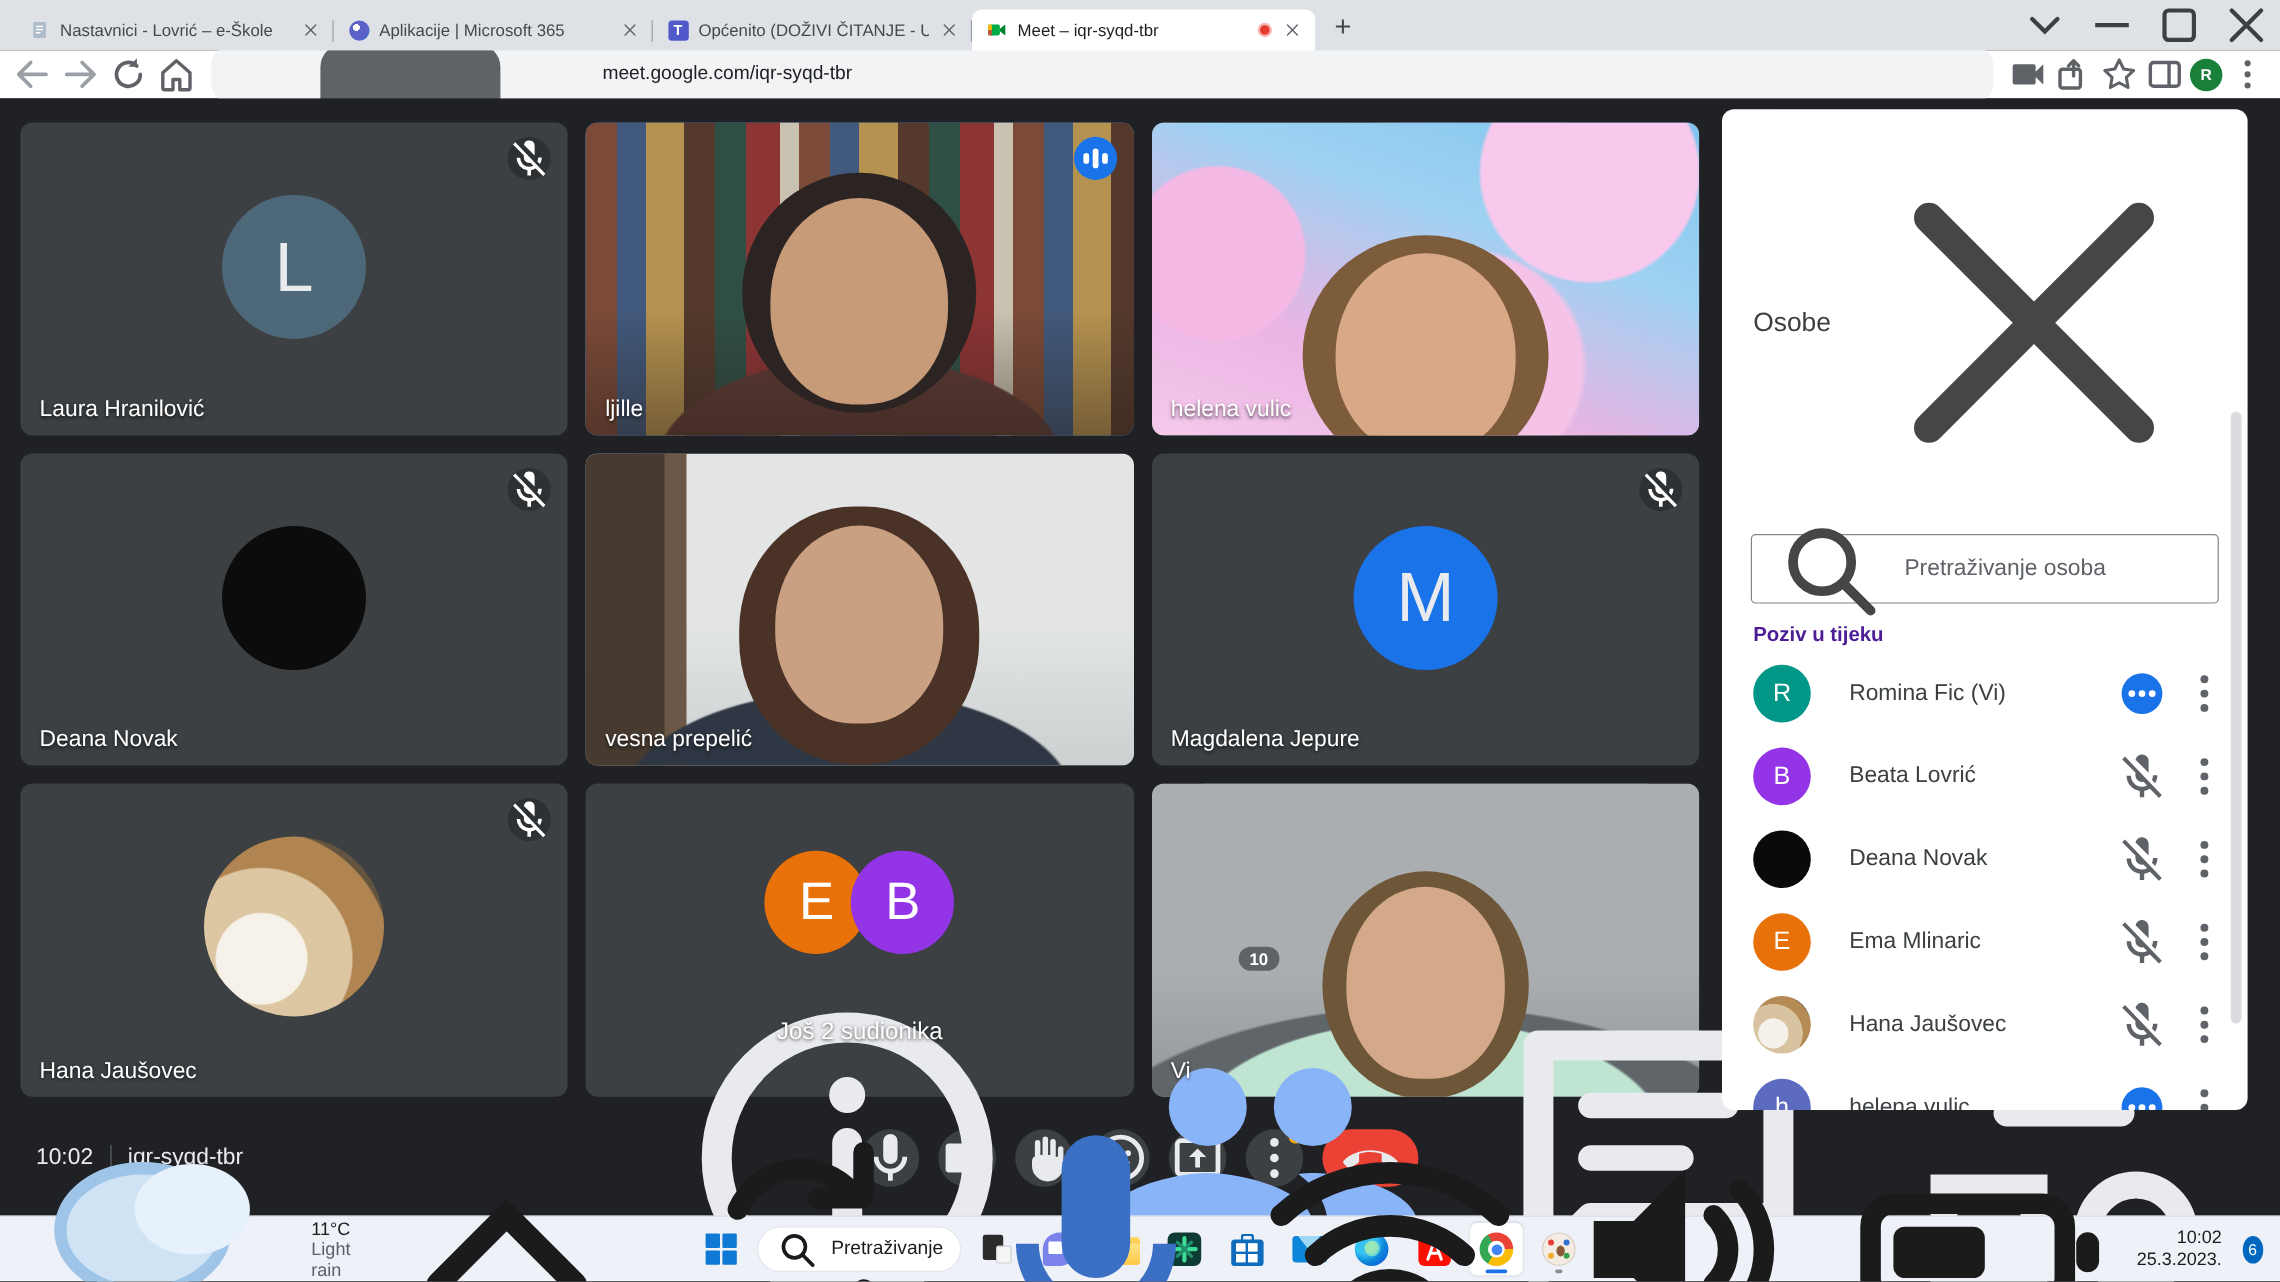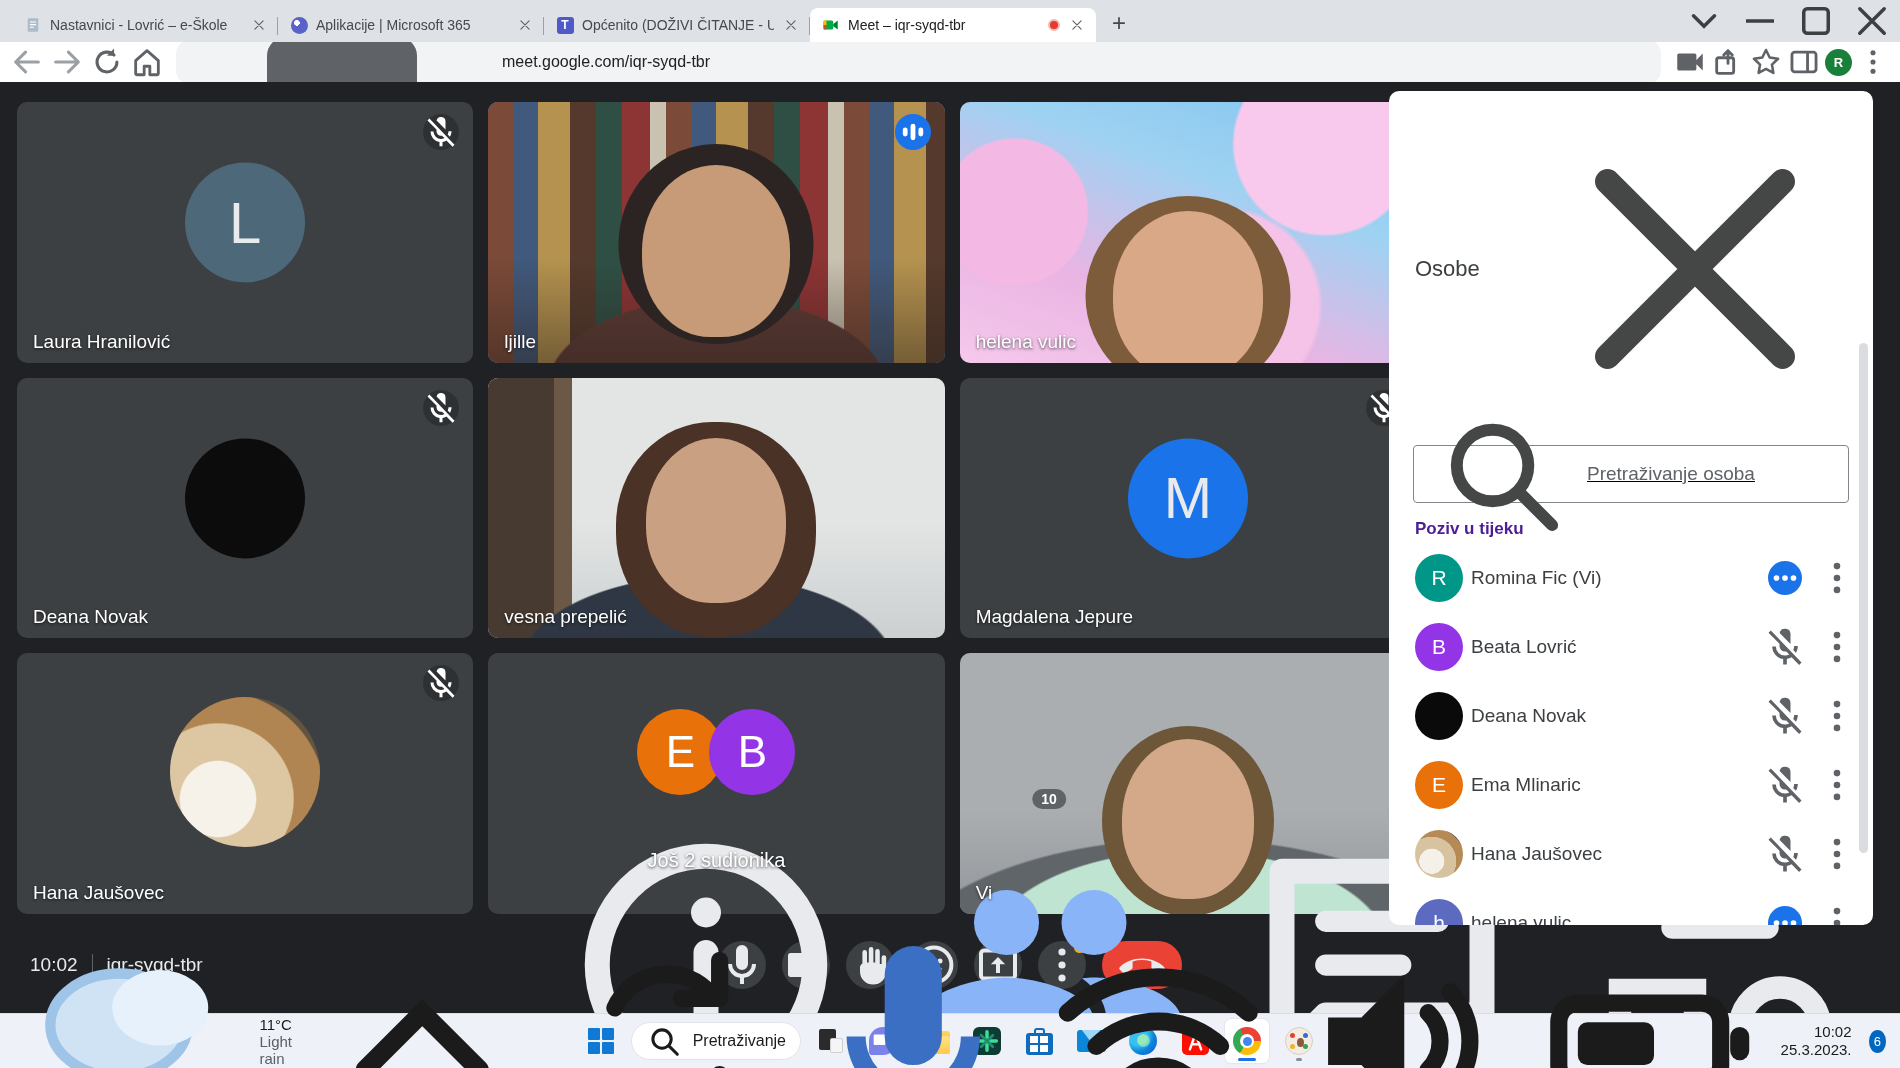--- a/index.html
+++ b/index.html
@@ -74,35 +74,35 @@
   .scene-room::after{content:"";position:absolute;left:50%;top:17%;width:200px;height:215px;transform:translateX(-50%);background:#4a3226;border-radius:48%;}
   .scene-room::before{content:"";position:absolute;left:50%;top:23%;width:140px;height:165px;transform:translateX(-50%);background:#caa083;border-radius:50% 50% 46% 46%;z-index:1;}
   .scene-couch{background:
     radial-gradient(ellipse 330px 165px at 50% 114%,#bfe5d2 0 60%,transparent 61%),
     radial-gradient(ellipse 430px 210px at 50% 128%,#606569 0 70%,transparent 71%),
     linear-gradient(180deg,#aaaeb1 0 60%,#93979b 100%);}
   .scene-couch::after{content:"";position:absolute;left:50%;top:28%;width:172px;height:190px;transform:translateX(-50%);background:#6e5638;border-radius:50%;}
   .scene-couch::before{content:"";position:absolute;left:50%;top:33%;width:132px;height:160px;transform:translateX(-50%);background:#d3a98a;border-radius:50% 50% 46% 46%;z-index:1;}
 
   
-  .panel{position:absolute;top:9px;right:27px;width:484px;height:834px;background:#fff;border-radius:10px;overflow:hidden;z-index:10;}
+  .panel{position:absolute;top:9px;right:27px;width:438px;height:834px;background:#fff;border-radius:10px;overflow:hidden;z-index:10;}
   .panel-head{display:flex;align-items:center;justify-content:space-between;padding:24px 24px 8px 26px;}
   .panel-title{font-size:22px;color:#3c4043;}
   .panel-close{border:0;background:none;color:#444746;cursor:pointer;display:flex;padding:4px;}
   .panel-close svg{width:20px;height:20px;}
-  .searchbox{margin:14px 24px 6px;height:58px;border:1px solid #80868b;border-radius:4px;display:flex;align-items:center;gap:14px;padding:0 16px;text-decoration:underline;}
+  .searchbox{margin:14px 24px 6px;height:58px;border:1px solid #80868b;border-radius:4px;display:flex;align-items:center;gap:14px;padding:0 16px;}
   .searchbox svg{width:22px;height:22px;color:#444746;flex:none;}
   .searchbox input{border:0;outline:none;flex:1;font-size:19px;color:#202124;background:transparent;}
   .searchbox input::placeholder{color:#5f6368;}
   .psection{margin:16px 24px 4px 26px;font-size:17px;font-weight:700;color:#4c1d95;}
   .plist{margin-top:4px;}
   .prow{display:flex;align-items:center;height:69px;padding:0 14px 0 26px;}
   .pavatar{width:48px;height:48px;border-radius:50%;flex:none;display:flex;align-items:center;justify-content:center;color:#fff;font-size:21px;}
   .pavatar.photo-pets{background:radial-gradient(circle at 35% 65%,#f5f1ea 0 28%,#d8c3a0 29% 55%,#b58a55 56% 75%,#6b5a44 76%);}
-  .pinfo{flex:1;min-width:0;margin-left:8px;}
+  .pinfo{flex:1;min-width:0;margin-left:32px;}
   .pname{font-size:19px;color:#3c4043;white-space:nowrap;overflow:hidden;}
   .pstatus{width:44px;display:flex;align-items:center;justify-content:center;flex:none;}
   .pstatus.muted{color:#5f6368;}
   .pstatus.muted svg{width:24px;height:24px;}
   .blue-ind{width:34px;height:34px;border-radius:50%;background:#1a73e8;display:flex;align-items:center;justify-content:center;color:#fff;}
   .blue-ind svg{width:18px;height:18px;}
   .pkebab{width:44px;height:44px;border:0;background:none;color:#5f6368;display:flex;align-items:center;justify-content:center;cursor:pointer;margin-left:8px;}
   .pkebab svg{width:22px;height:22px;}
   .panel-scrollbar{position:absolute;right:5px;top:252px;width:9px;height:510px;border-radius:5px;background:#dadce0;}
 

